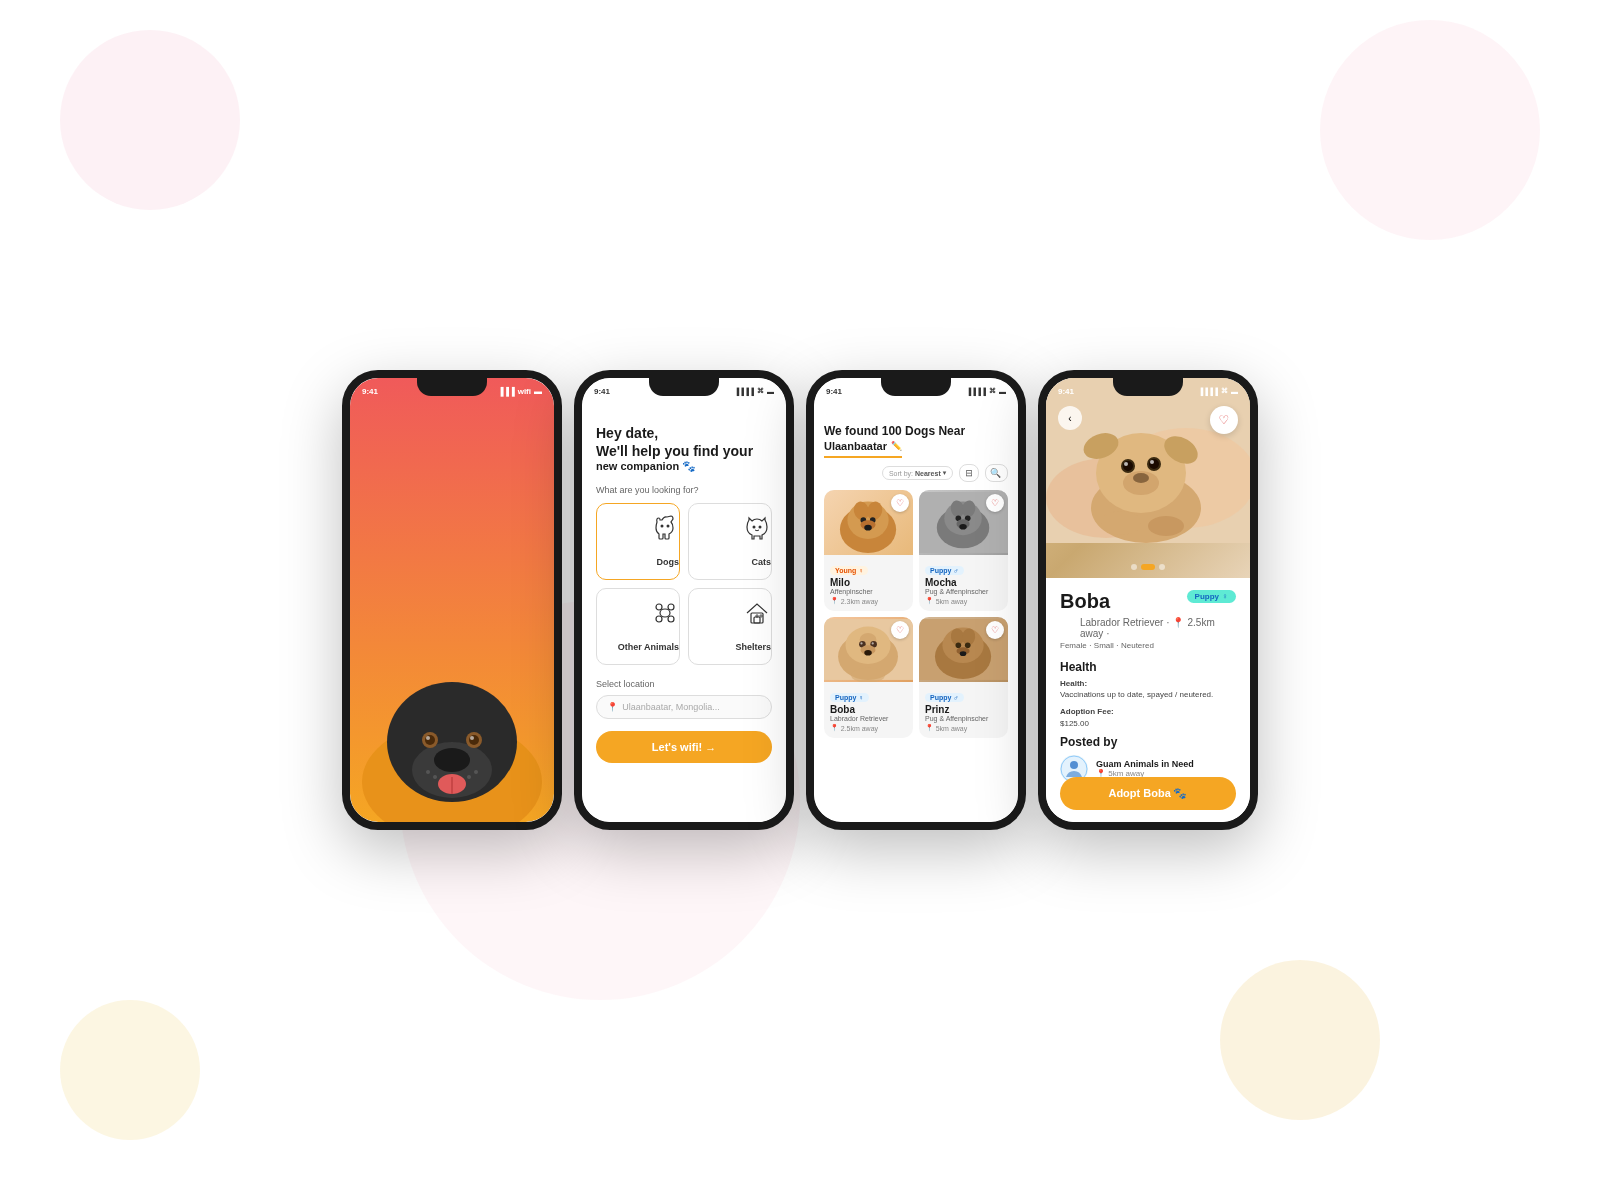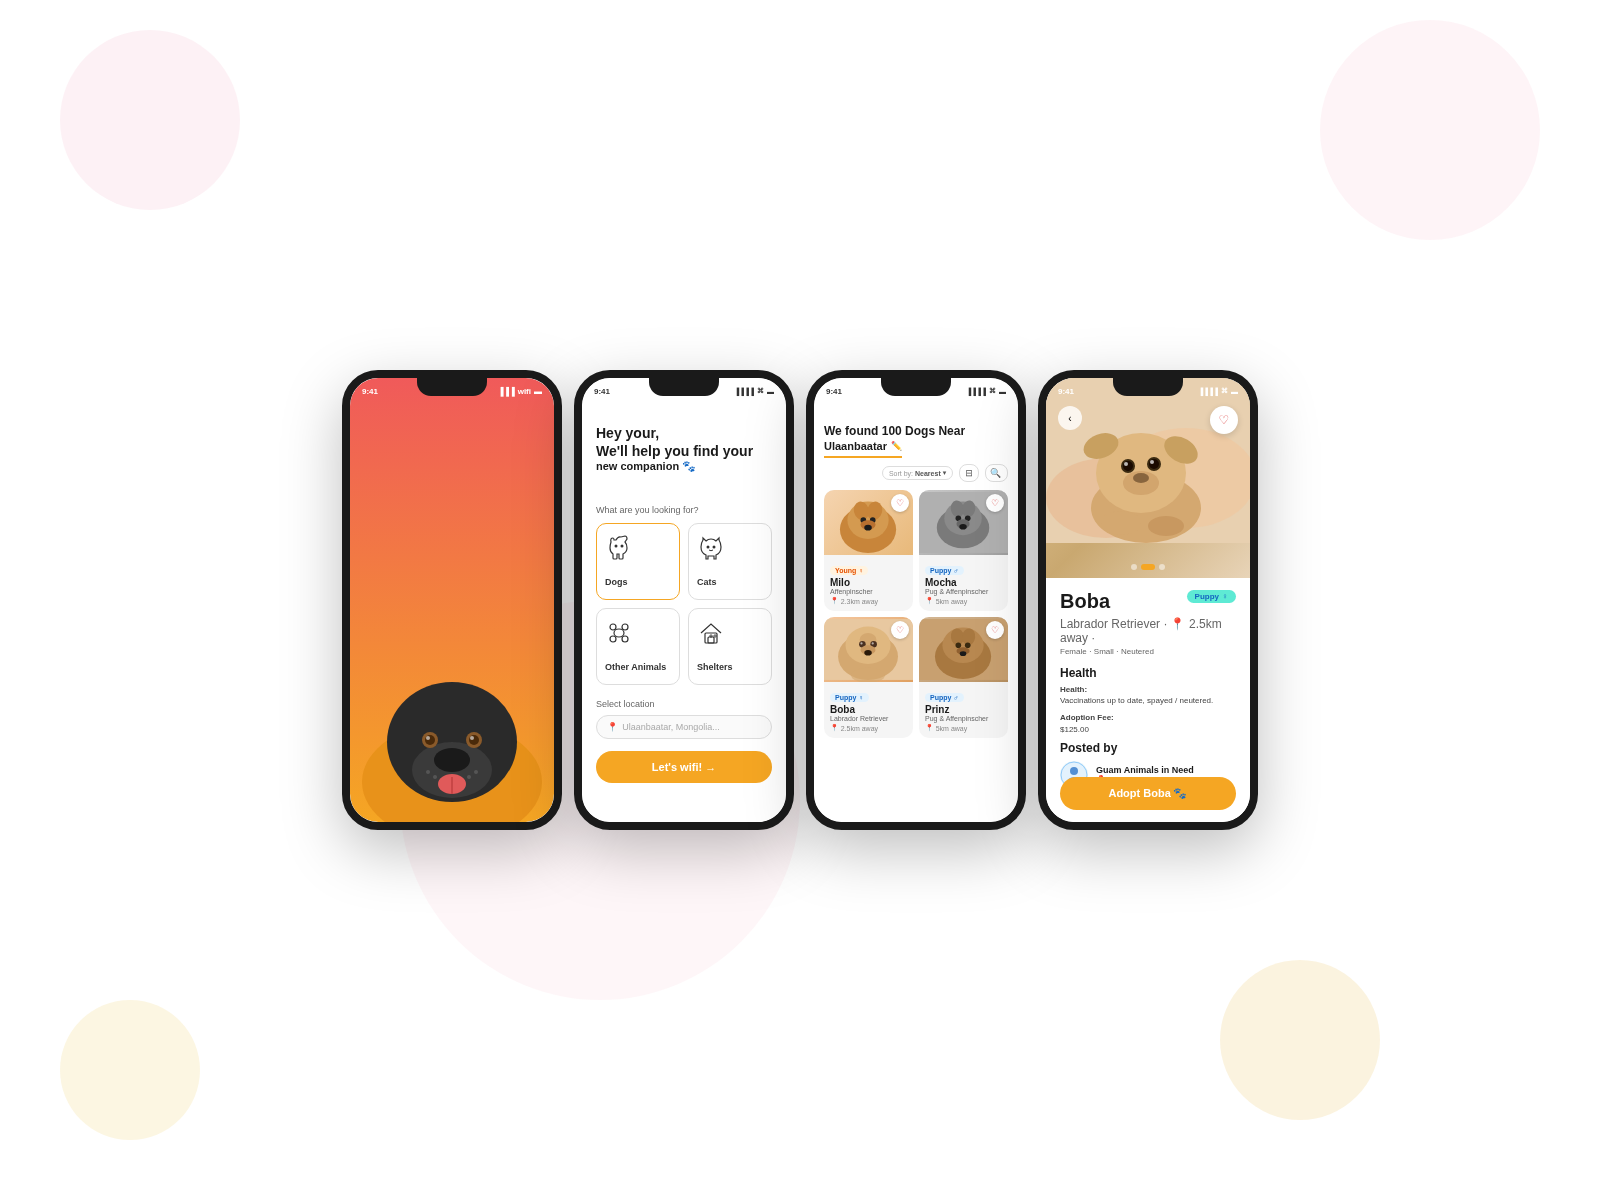--- a/index.html
+++ b/index.html
@@ -142,36 +142,36 @@
 
     .phone2 .subtext {
       font-size: 11px;
       font-weight: 600;
       color: #1a1a1a;
     }
 
     .phone2 .question {
       font-size: 9px;
       color: #666;
-      margin-top: 32px;
+      margin-top: 12px;
       margin-bottom: 8px;
     }
 
     .category-grid {
       display: grid;
       grid-template-columns: 1fr 1fr;
       gap: 8px;
       margin-bottom: 14px;
     }
 
     .category-card {
       border: 1.5px solid #ddd;
       border-radius: 10px;
-      padding: 10px 8px;
-      text-align: left;
+      padding: 10px 0;
+      text-align: right;
       cursor: pointer;
       background: #fff;
     }
 
     .category-card.selected {
       border-color: #f5a623;
       background: #fff;
     }
 
     .category-icon {
@@ -456,23 +456,24 @@
       padding: 2px 8px;
       border-radius: 8px;
       font-size: 8px;
       font-weight: 600;
       display: flex;
       align-items: flex-start;
       gap: 3px;
     }
 
     .phone4 .pet-meta {
-      font-size: 12px;
+      font-size: 10px;
       color: #666;
       margin-bottom: 2px;
+      margin-left: 20px;
     }
 
     .phone4 .pet-meta2 {
       font-size: 8px;
       color: #666;
       margin-bottom: 10px;
     }
 
     .phone4 .section-title {
       font-size: 12px;
@@ -611,21 +612,21 @@
       <div class="status-bar">
         <span>9:41</span>
         <div class="status-icons">
           <span style="font-size:7px;">▐▐▐▐</span>
           <span style="font-size:7px;">⌘</span>
           <span style="font-size:7px;">▬</span>
         </div>
       </div>
 
       <div class="content">
-        <div class="headline">Hey your,</div>
+        <div class="headline">Hey date,</div>
         <div class="headline">
           <span>We'll help you find your</span>
         </div>
         <div class="subtext">new companion 🐾</div>
 
         <div class="question">What are you looking for?</div>
 
         <div class="category-grid">
           <div class="category-card selected">
             <span class="category-icon">

